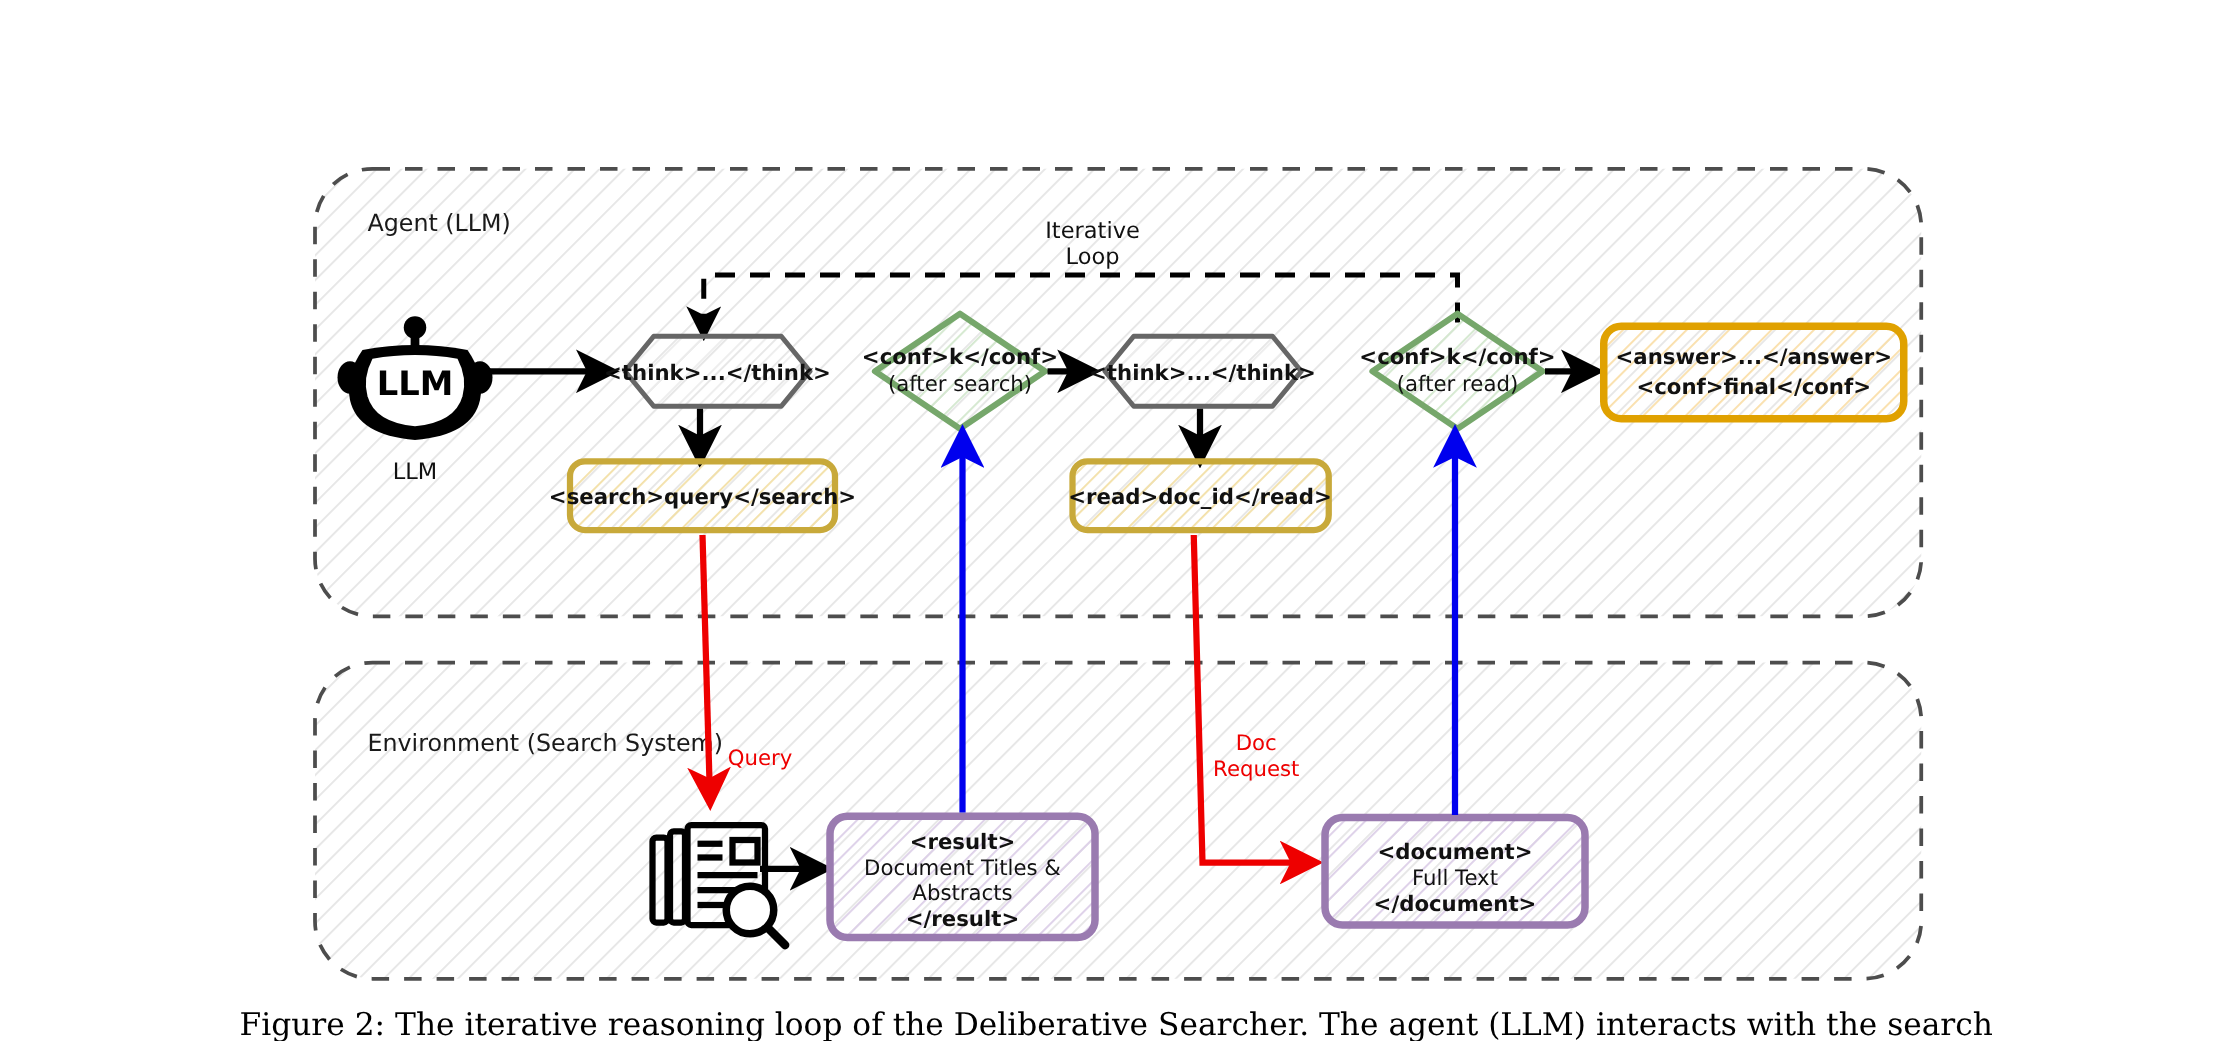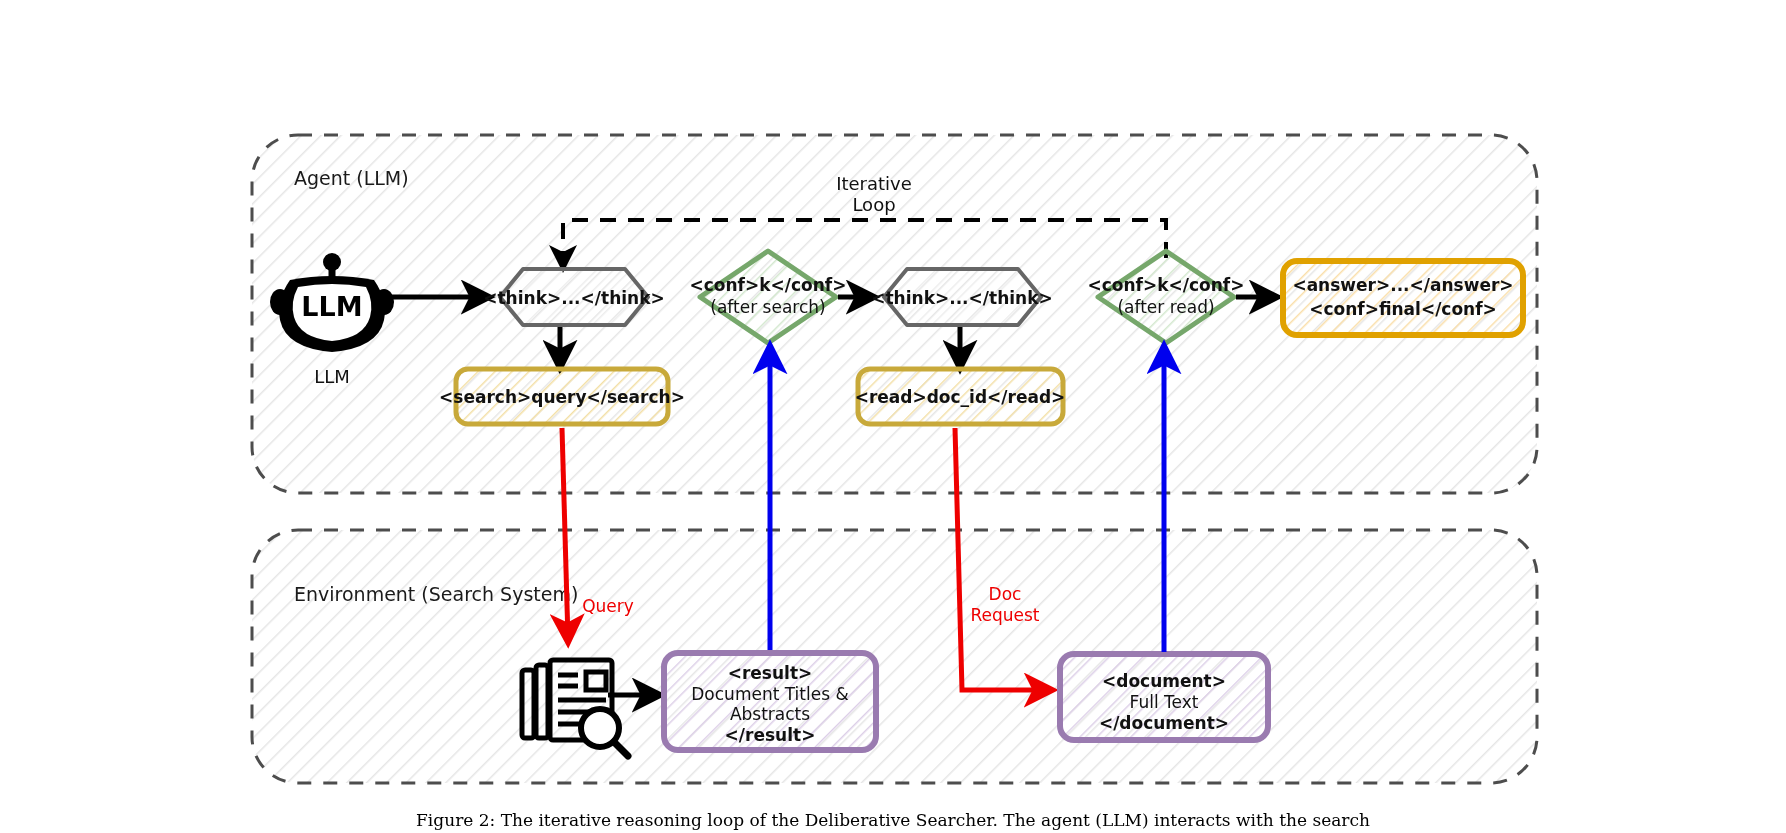--- a/index.html
+++ b/index.html
@@ -57,21 +57,21 @@
     fill: #111111;
     text-anchor: middle;
   }
   .caption-text {
     position: absolute;
     left: 0;
     top: 805px;
     width: 1786px;
     text-align: center;
     font-family: "DejaVu Serif", serif;
-    font-size: 17px;
+    font-size: 25px;
     color: #000000;
     white-space: nowrap;
     overflow: hidden;
     height: 28px;
     line-height: 30px;
   }
 </style>
 </head>
 <body>
 

